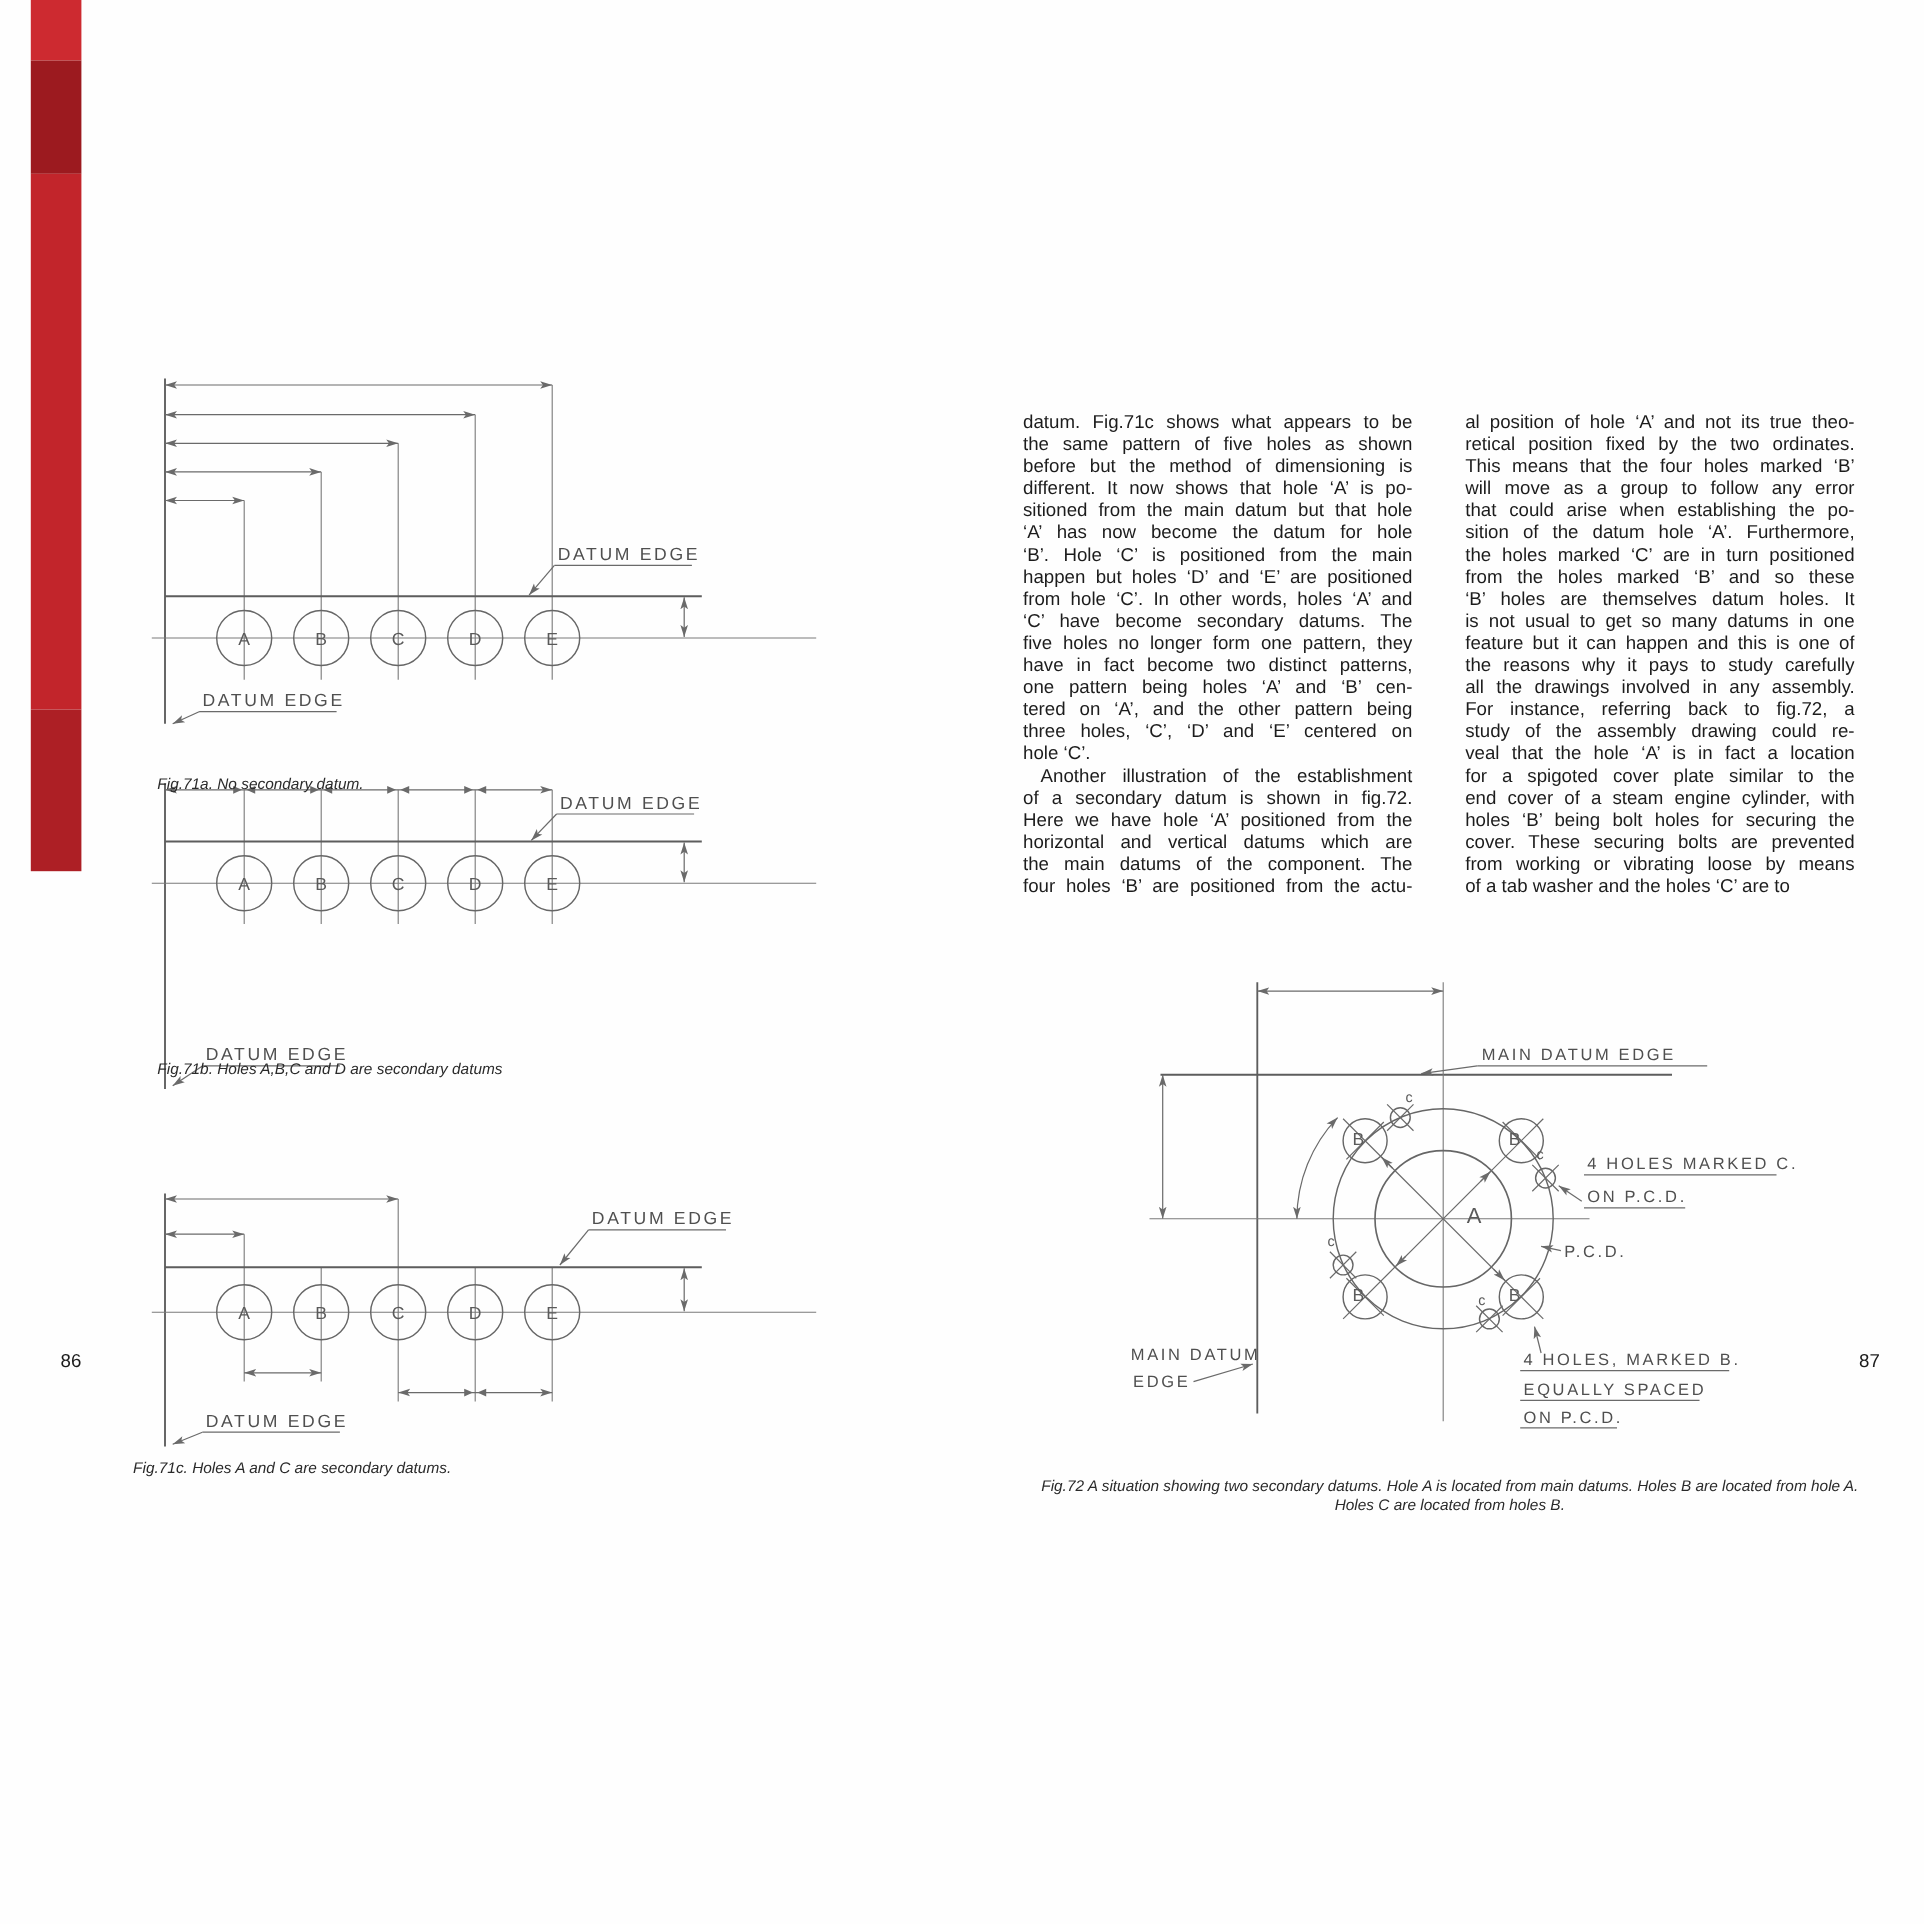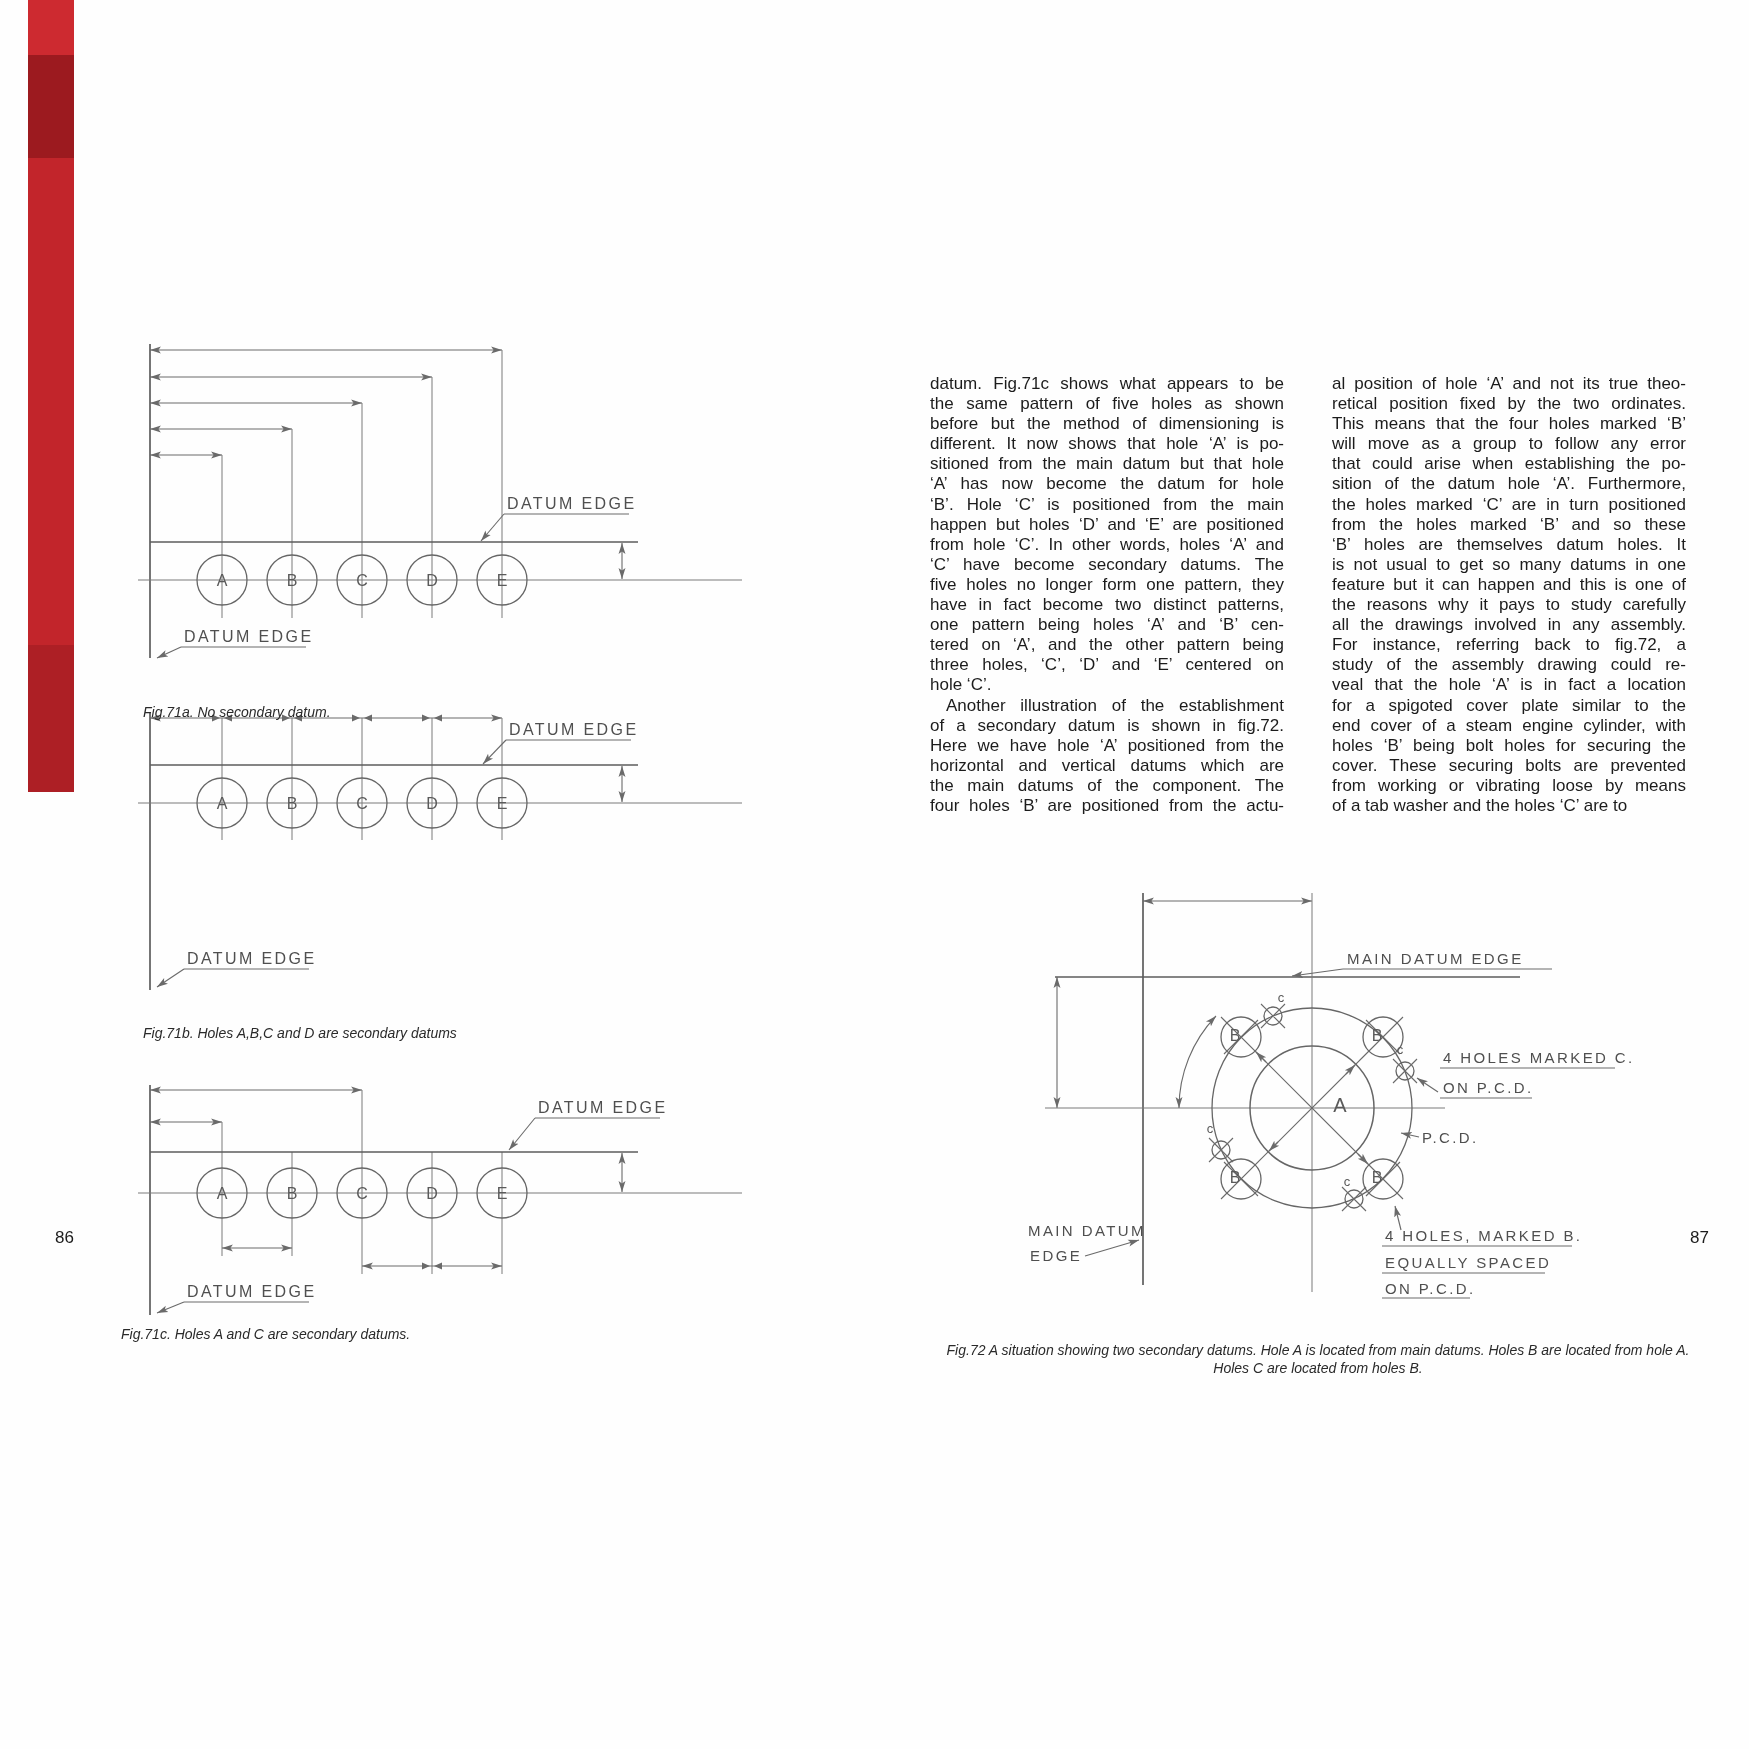--- a/index.html
+++ b/index.html
@@ -244,21 +244,21 @@
     <div class="bl">veal that the hole ‘A’ is in fact a location</div>
     <div class="bl">for a spigoted cover plate similar to the</div>
     <div class="bl">end cover of a steam engine cylinder, with</div>
     <div class="bl">holes ‘B’ being bolt holes for securing the</div>
     <div class="bl">cover. These securing bolts are prevented</div>
     <div class="bl">from working or vibrating loose by means</div>
     <div class="bl nj">of a tab washer and the holes ‘C’ are to</div>
   </div>
 
   <div class="caption" style="left:143px;top:703px;">Fig.71a. No secondary datum.</div>
-  <div class="caption" style="left:143px;top:1024px;">Fig.71b. Holes A,B,C and D are secondary datums</div>
+  <div class="caption" style="left:143px;top:962px;">Fig.71b. Holes A,B,C and D are secondary datums</div>
   <div class="caption" style="left:121px;top:1325px;">Fig.71c. Holes A and C are secondary datums.</div>
   <div class="caption" style="left:938px;top:1305px;width:760px;margin-top:36px;">
     <div>Fig.72 A situation showing two secondary datums. Hole A is located from main datums. Holes B are located from hole A.</div>
     <div>Holes C are located from holes B.</div>
   </div>
 
   <div class="pgnum" style="left:55px;top:1228px;">86</div>
   <div class="pgnum" style="left:1690px;top:1228px;">87</div>
 
 </div>

